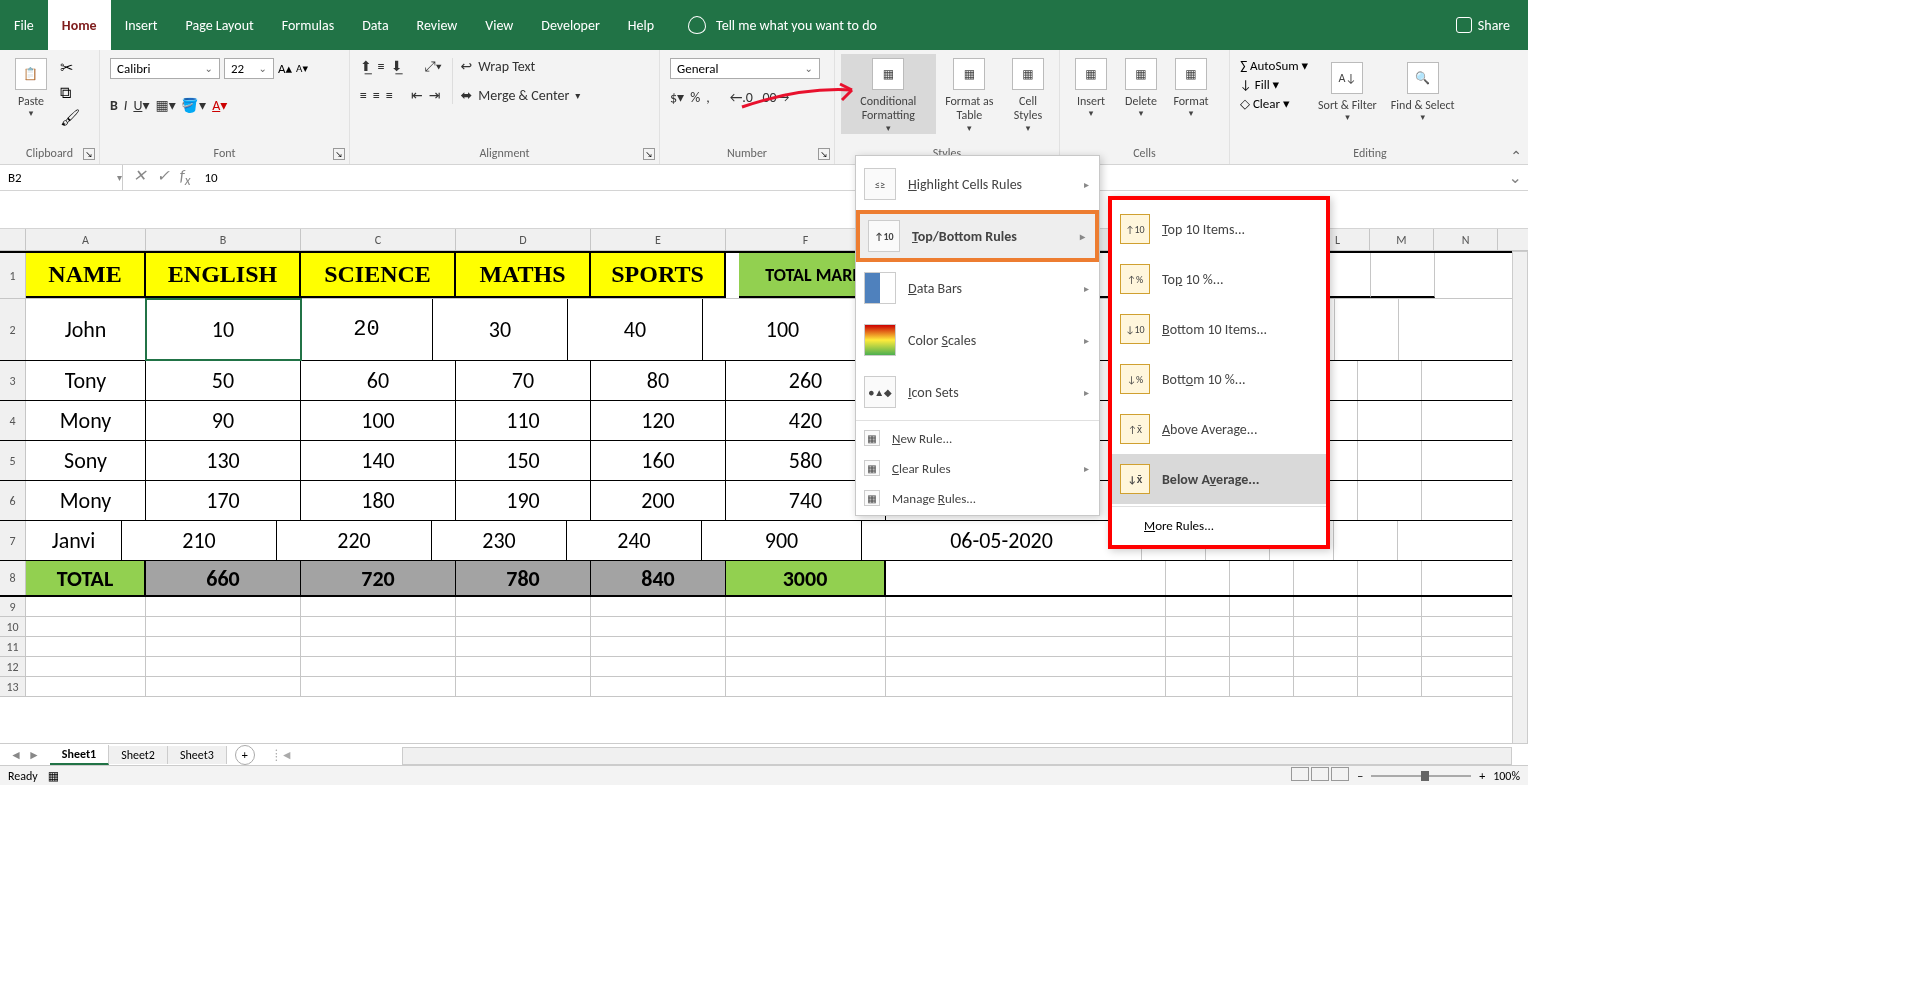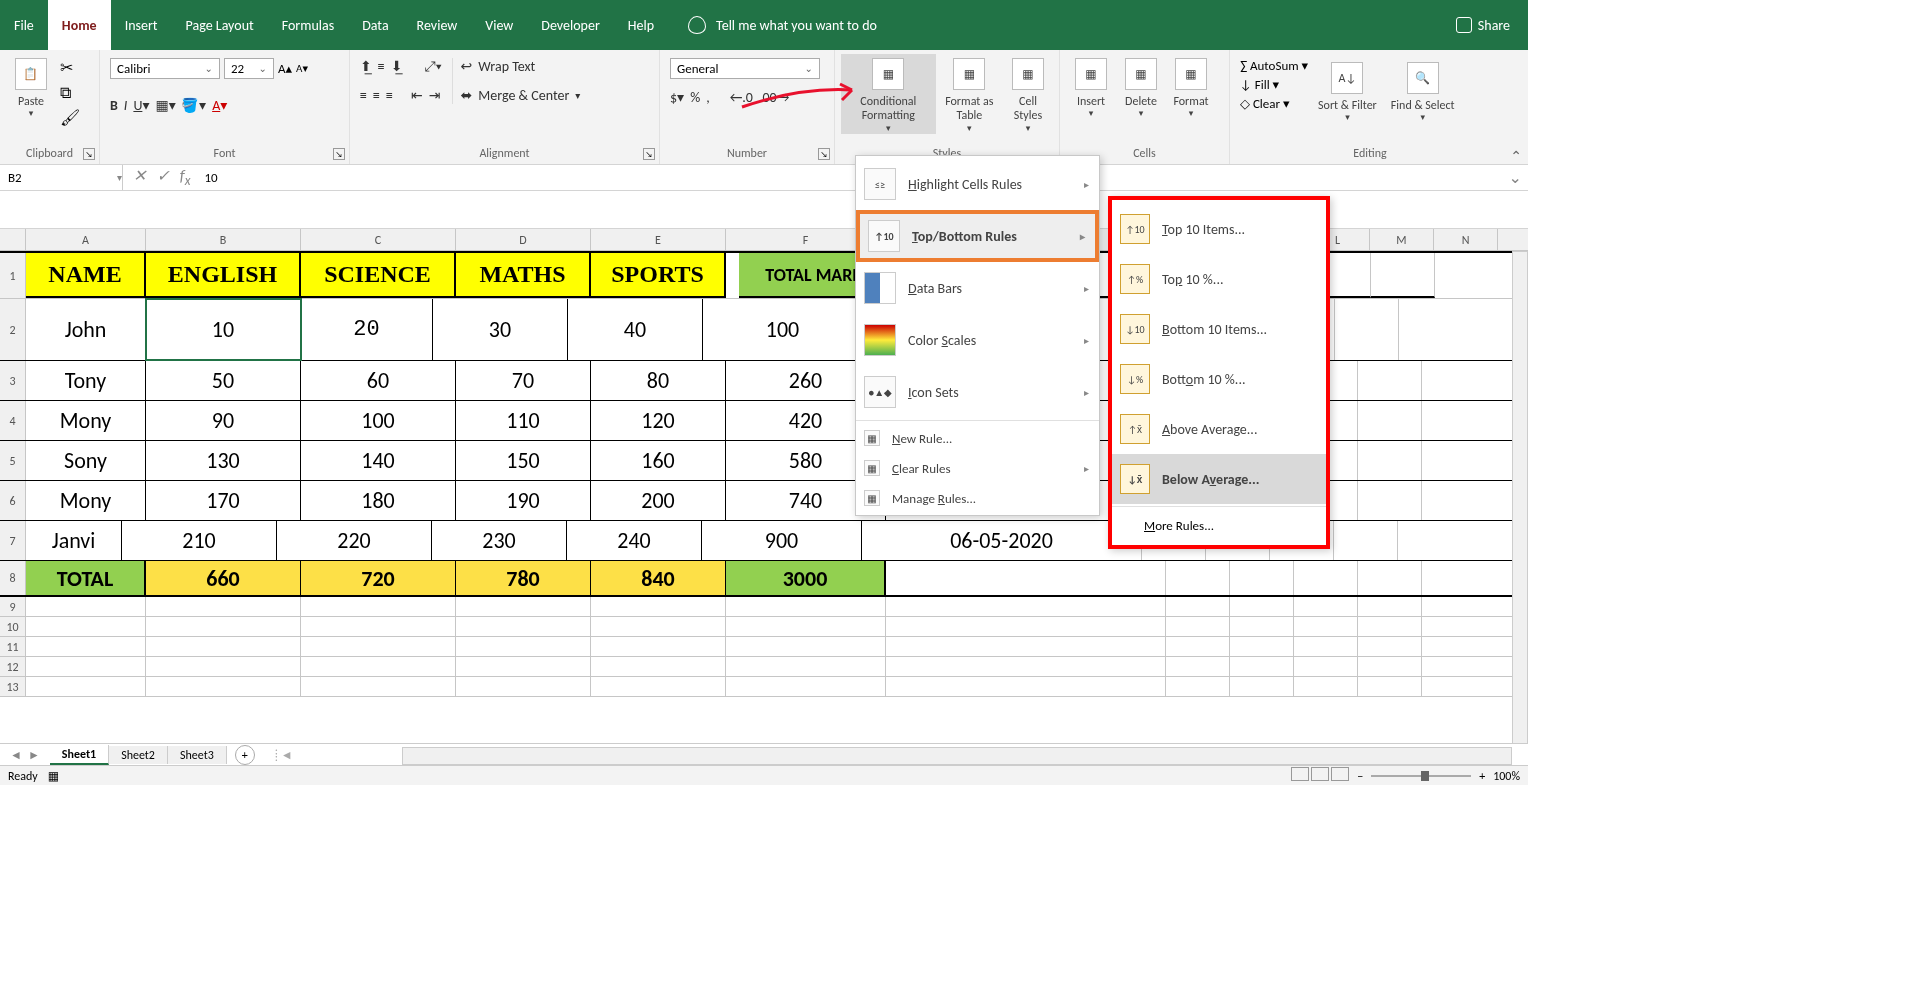--- a/index.html
+++ b/index.html
@@ -49,21 +49,21 @@
 .row { display: flex; border-bottom: 1px solid #c6c6c6; }
 .rh { width: 26px; background: #f0f0f0; border-right: 1px solid #c6c6c6; font-size: 12px; color: #555; display: flex; align-items: center; justify-content: center; }
 .cell { border-right: 1px solid #c6c6c6; display: flex; align-items: center; justify-content: center; overflow: hidden; }
 .hdrcell { background: #ffff00; font-family: "Times New Roman", serif; font-weight: 700; font-size: 24px; border-right: 2px solid #000; }
 .hdrcell.green { background: #92d050; font-family: Calibri; font-size: 18px; font-weight: 600; margin-left: 13px; }
 .datacell { font-family: Calibri; font-size: 22px; border-right: 1px solid #000; }
 .row.headrow .cell { border-bottom: 2px solid #000; }
 .row.datarow { border-bottom: 1px solid #000; }
 .row.totalrow { border-bottom: 2px solid #000; }
 .totalA { background: #92d050; font-weight: 700; font-size: 22px; border-right: 2px solid #000; }
-.totalY { background: #fde047; font-weight: 700; font-size: 22px; border-right: 1px solid #000; }
+.totalY { background: #a3a3a3; font-weight: 700; font-size: 22px; border-right: 1px solid #000; }
 .totalG { background: #92d050; font-weight: 700; font-size: 22px; border-right: 2px solid #000; }
 .gcol { font-size: 22px; }
 
 
 .active-cell { outline: 2px solid #217346; outline-offset: -1px; }
 
 
 .menu1 { position: absolute; left: 855px; top: 155px; width: 245px; background: #fff; border: 1px solid #c8c8c8; box-shadow: 2px 2px 8px rgba(0,0,0,.2); z-index: 50; padding: 2px 0; }
 .menu-item { display: flex; align-items: center; height: 52px; padding: 0 8px; font-size: 14px; color: #444; position: relative; cursor: pointer; }
 .menu-item.small { height: 30px; font-size: 13px; }

